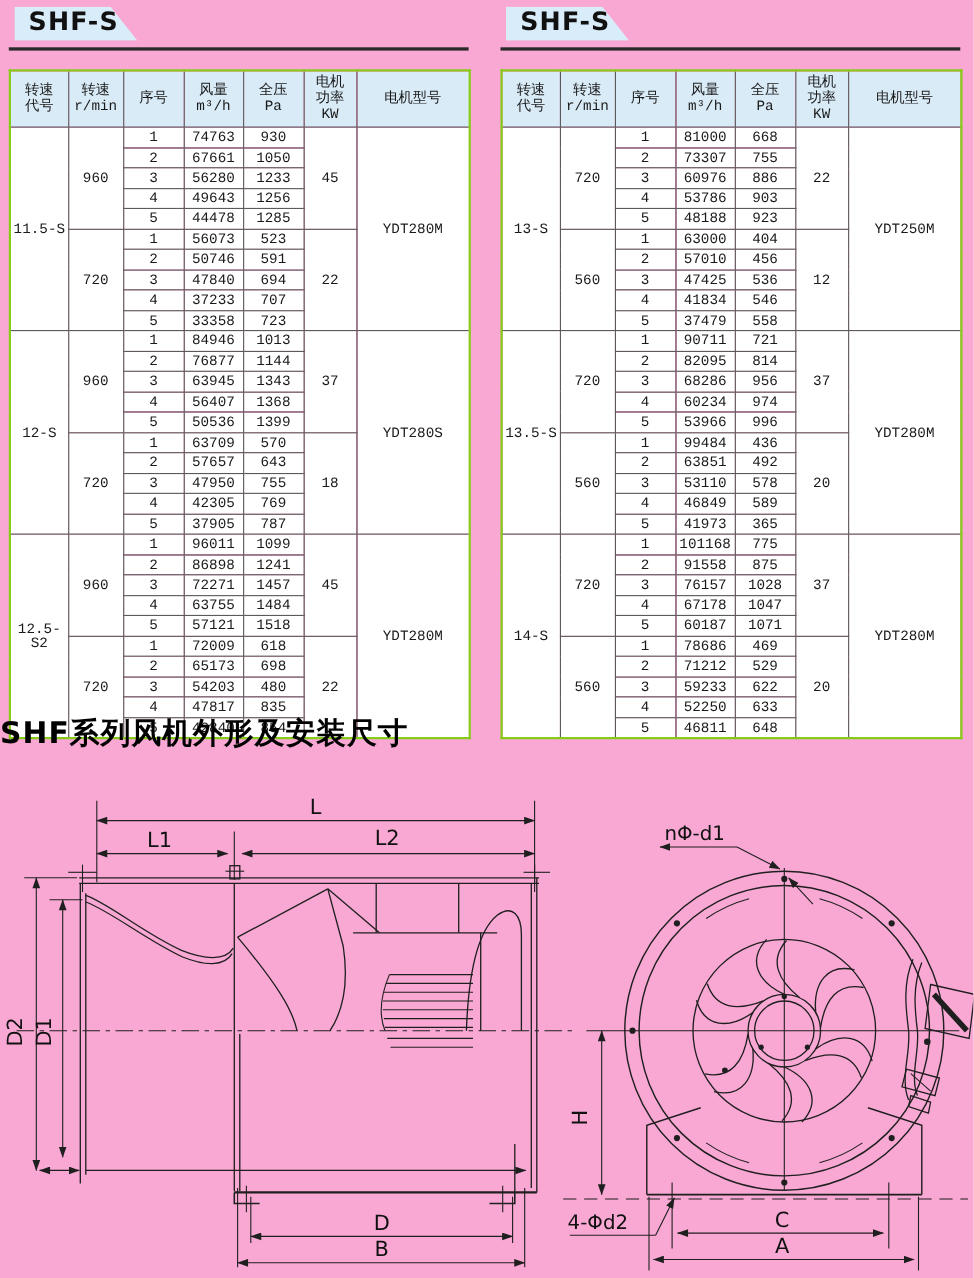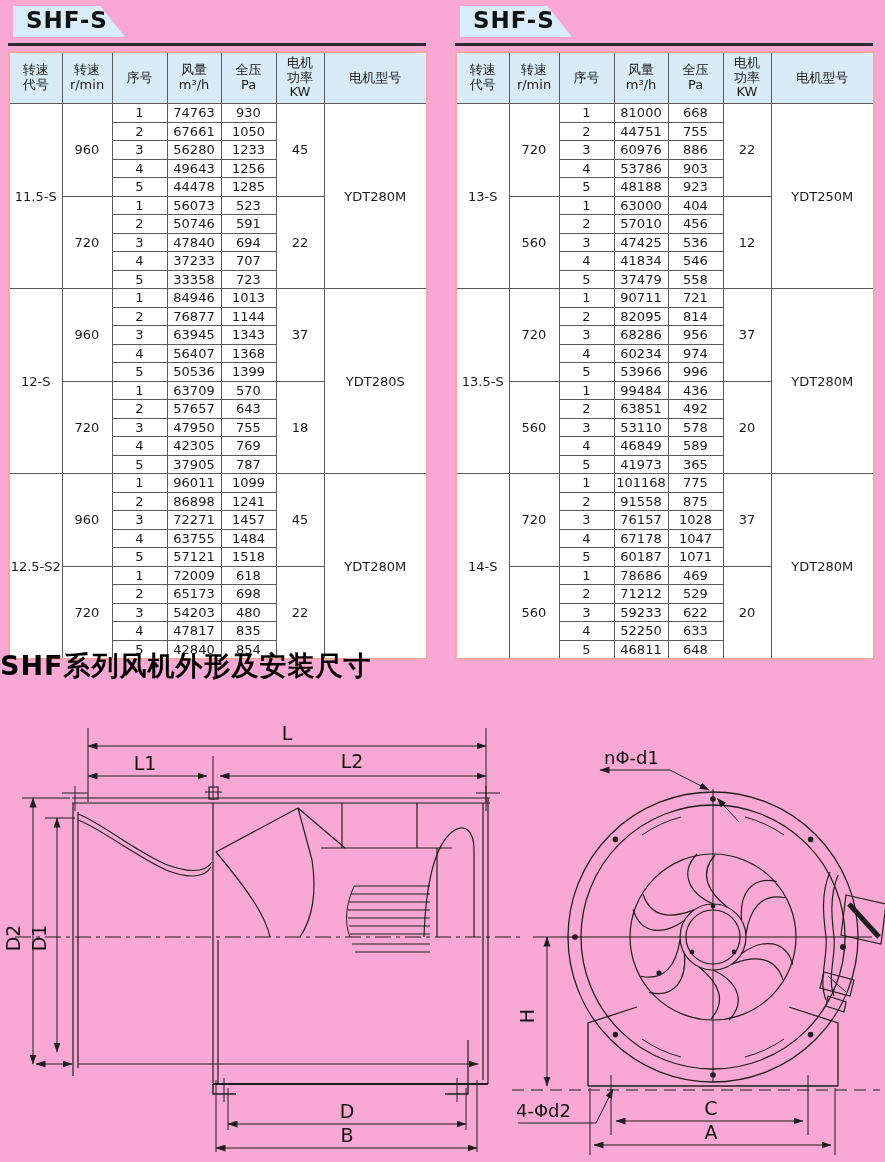--- a/index.html
+++ b/index.html
@@ -12,22 +12,23 @@
   .tbl-block.right{left:455px;}
   .tbl-title-shape{
     position:relative;margin-left:5px;width:112px;height:31px;background:#d9ecf9;
     clip-path:polygon(0 0,78% 0,100% 100%,0 100%);
   }
   .tbl-title{
     position:absolute;left:13px;top:1px;font-size:23px;font-weight:bold;letter-spacing:1px;color:#111;
   }
   .tbl-underline{height:3px;background:#2a2a2a;margin-top:6px;}
   table.spec{
-    border-collapse:collapse;table-layout:fixed;width:418px;margin-top:5px;
-    border:2px solid #fca5a5;
+    border-collapse:collapse;table-layout:fixed;width:418px;margin-top:17px;
+    border:2px solid #84cc16;
+    font-family:Liberation Mono, monospace;
   }
   table.spec td,table.spec th{
     border:1px solid #5a5a5a;text-align:center;vertical-align:middle;
     font-weight:normal;padding:0;overflow:hidden;
   }
   table.spec th{
     height:50px;background:#d9ebf7;font-size:13px;line-height:1.15;white-space:pre-line;
   }
   table.spec td{height:17.5px;font-size:13px;line-height:1;background:#ffffff;}
   td.c-code{background:#daedf9;font-size:13.5px;}
@@ -285,21 +286,21 @@
             <td class="c-code" rowspan="10">13-S</td>
             <td rowspan="5">720</td>
             <td>1</td>
             <td>81000</td>
             <td>668</td>
             <td rowspan="5">22</td>
             <td rowspan="10">YDT250M</td>
           </tr>
           <tr>
             <td>2</td>
-            <td>44751</td>
+            <td>73307</td>
             <td>755</td>
           </tr>
           <tr>
             <td>3</td>
             <td>60976</td>
             <td>886</td>
           </tr>
           <tr>
             <td>4</td>
             <td>53786</td>

